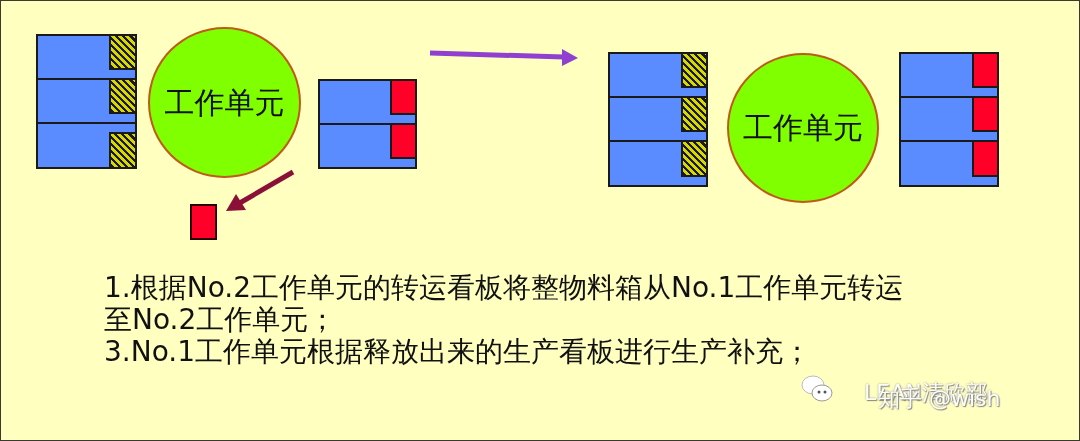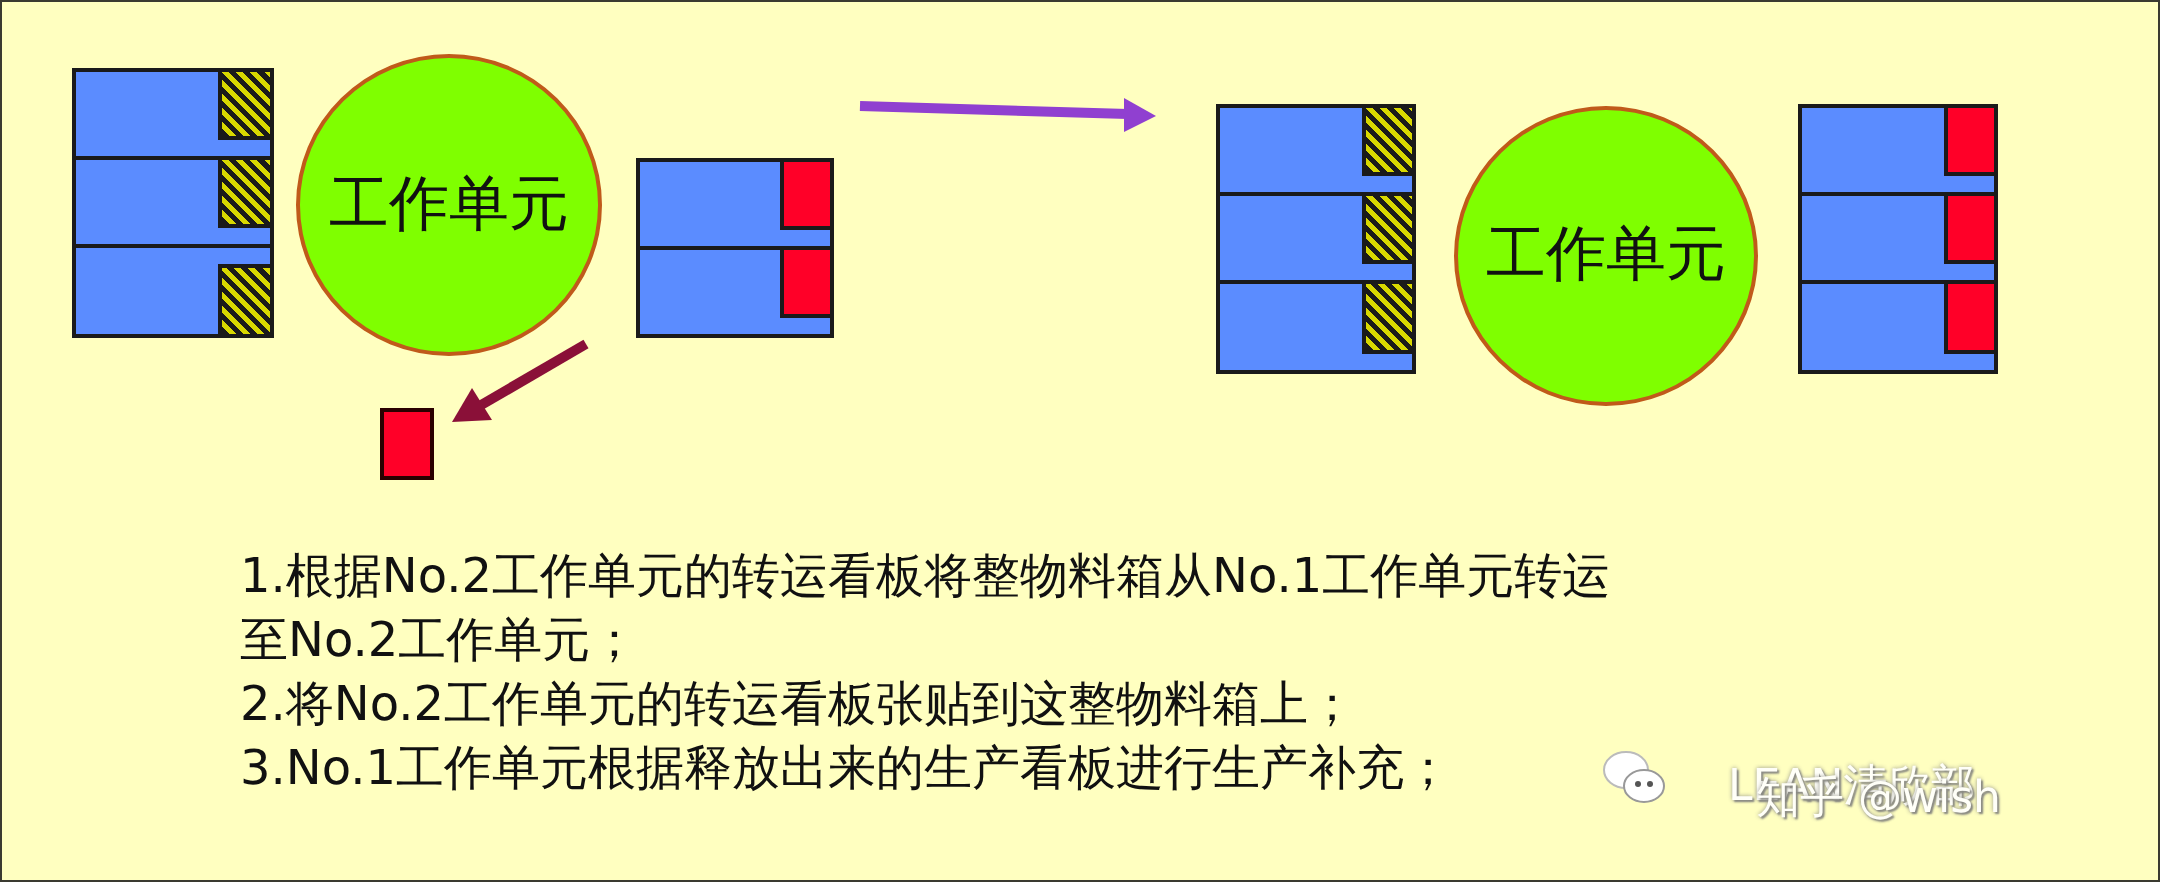--- a/index.html
+++ b/index.html
@@ -6,21 +6,21 @@
   body { width: 1080px; height: 441px; background: #ffffc0; position: relative; overflow: hidden; font-family: "DejaVu Sans", sans-serif; }
   .frame { position: absolute; left: 0; top: 0; width: 1078px; height: 439px; border: 1px solid #3a3a30; box-sizing: content-box; }
   .box { position: absolute; background: #5b8cff; border: 2px solid #1a1a1a; box-sizing: border-box; }
   .tab { position: absolute; box-sizing: border-box; border: 2px solid #1a1a1a; border-right: none; }
   .hatch { background: repeating-linear-gradient(45deg, #1a1a1a 0 2.5px, #d8d800 2.5px 5px); }
   .red { background: #ff0028; }
   .circle { position: absolute; border-radius: 50%; background: #7fff00; border: 2px solid #c05a1a; box-sizing: border-box; display: flex; flex-direction: column; align-items: center; justify-content: center; color: #111; }
   .circle .l1 { font-size: 32px; line-height: 38px; }
   .circle .l2 { font-size: 30px; line-height: 38px; }
   .card { position: absolute; background: #ff0028; border: 2px solid #2a0000; box-sizing: border-box; }
-  .text-block { position: absolute; left: 104px; top: 272px; font-size: 24px; line-height: 32px; color: #111; white-space: pre; margin-left: 16px; }
+  .text-block { position: absolute; left: 104px; top: 272px; font-size: 28px; line-height: 32px; color: #111; white-space: pre; }
   .watermark { position: absolute; left: 812px; top: 378px; font-size: 22px; color: #fff; text-shadow: 0 0 2px #888, 1px 1px 1px #777; opacity: 0.9; }
   .watermark span { position: absolute; white-space: nowrap; }
   .wm-icon { position: absolute; left: 800px; top: 376px; width: 34px; height: 30px; }
   svg { position: absolute; left: 0; top: 0; }
 </style>
 </head>
 <body>
 
 <div class="frame"></div>
 
@@ -72,21 +72,21 @@
   <g>
     <line x1="430" y1="53" x2="564" y2="57" stroke="#9040d0" stroke-width="5"></line>
     <polygon points="562,49 578,58 562,66" fill="#9040d0"></polygon>
   </g>
   <g>
     <line x1="293" y1="172" x2="238" y2="204" stroke="#8a1038" stroke-width="5"></line>
     <polygon points="226,211 236,194 246,210" fill="#8a1038"></polygon>
   </g>
 </svg>
 
-<div class="text-block"><div>1.根据No.2工作单元的转运看板将整物料箱从No.1工作单元转运</div><div>至No.2工作单元；</div><div>2.将No.2工作单元的转运看板张贴到这整物料箱上；</div><div>3.No.1工作单元根据释放出来的生产看板进行生产补充；</div></div>
+<div class="text-block"><div>1.根据No.2工作单元的转运看板将整物料箱从No.1工作单元转运</div><div>至No.2工作单元；</div><div>3.No.1工作单元根据释放出来的生产看板进行生产补充；</div></div>
 
 <svg class="wm-icon" width="34" height="30" style="left:800px;top:374px;">
   <ellipse cx="13" cy="11" rx="11" ry="9" fill="#fff" stroke="#bbb" stroke-width="1"></ellipse>
   <ellipse cx="22" cy="19" rx="10" ry="8" fill="#fff" stroke="#999" stroke-width="1"></ellipse>
   <circle cx="19" cy="18" r="1.5" fill="#555"></circle>
   <circle cx="25" cy="18" r="1.5" fill="#555"></circle>
 </svg>
 <div class="watermark" style="left:848px;">
   <span style="left:16px;top:0;">LEAN清欣部</span>
   <span style="left:30px;top:6px;">知乎 @wish</span>

